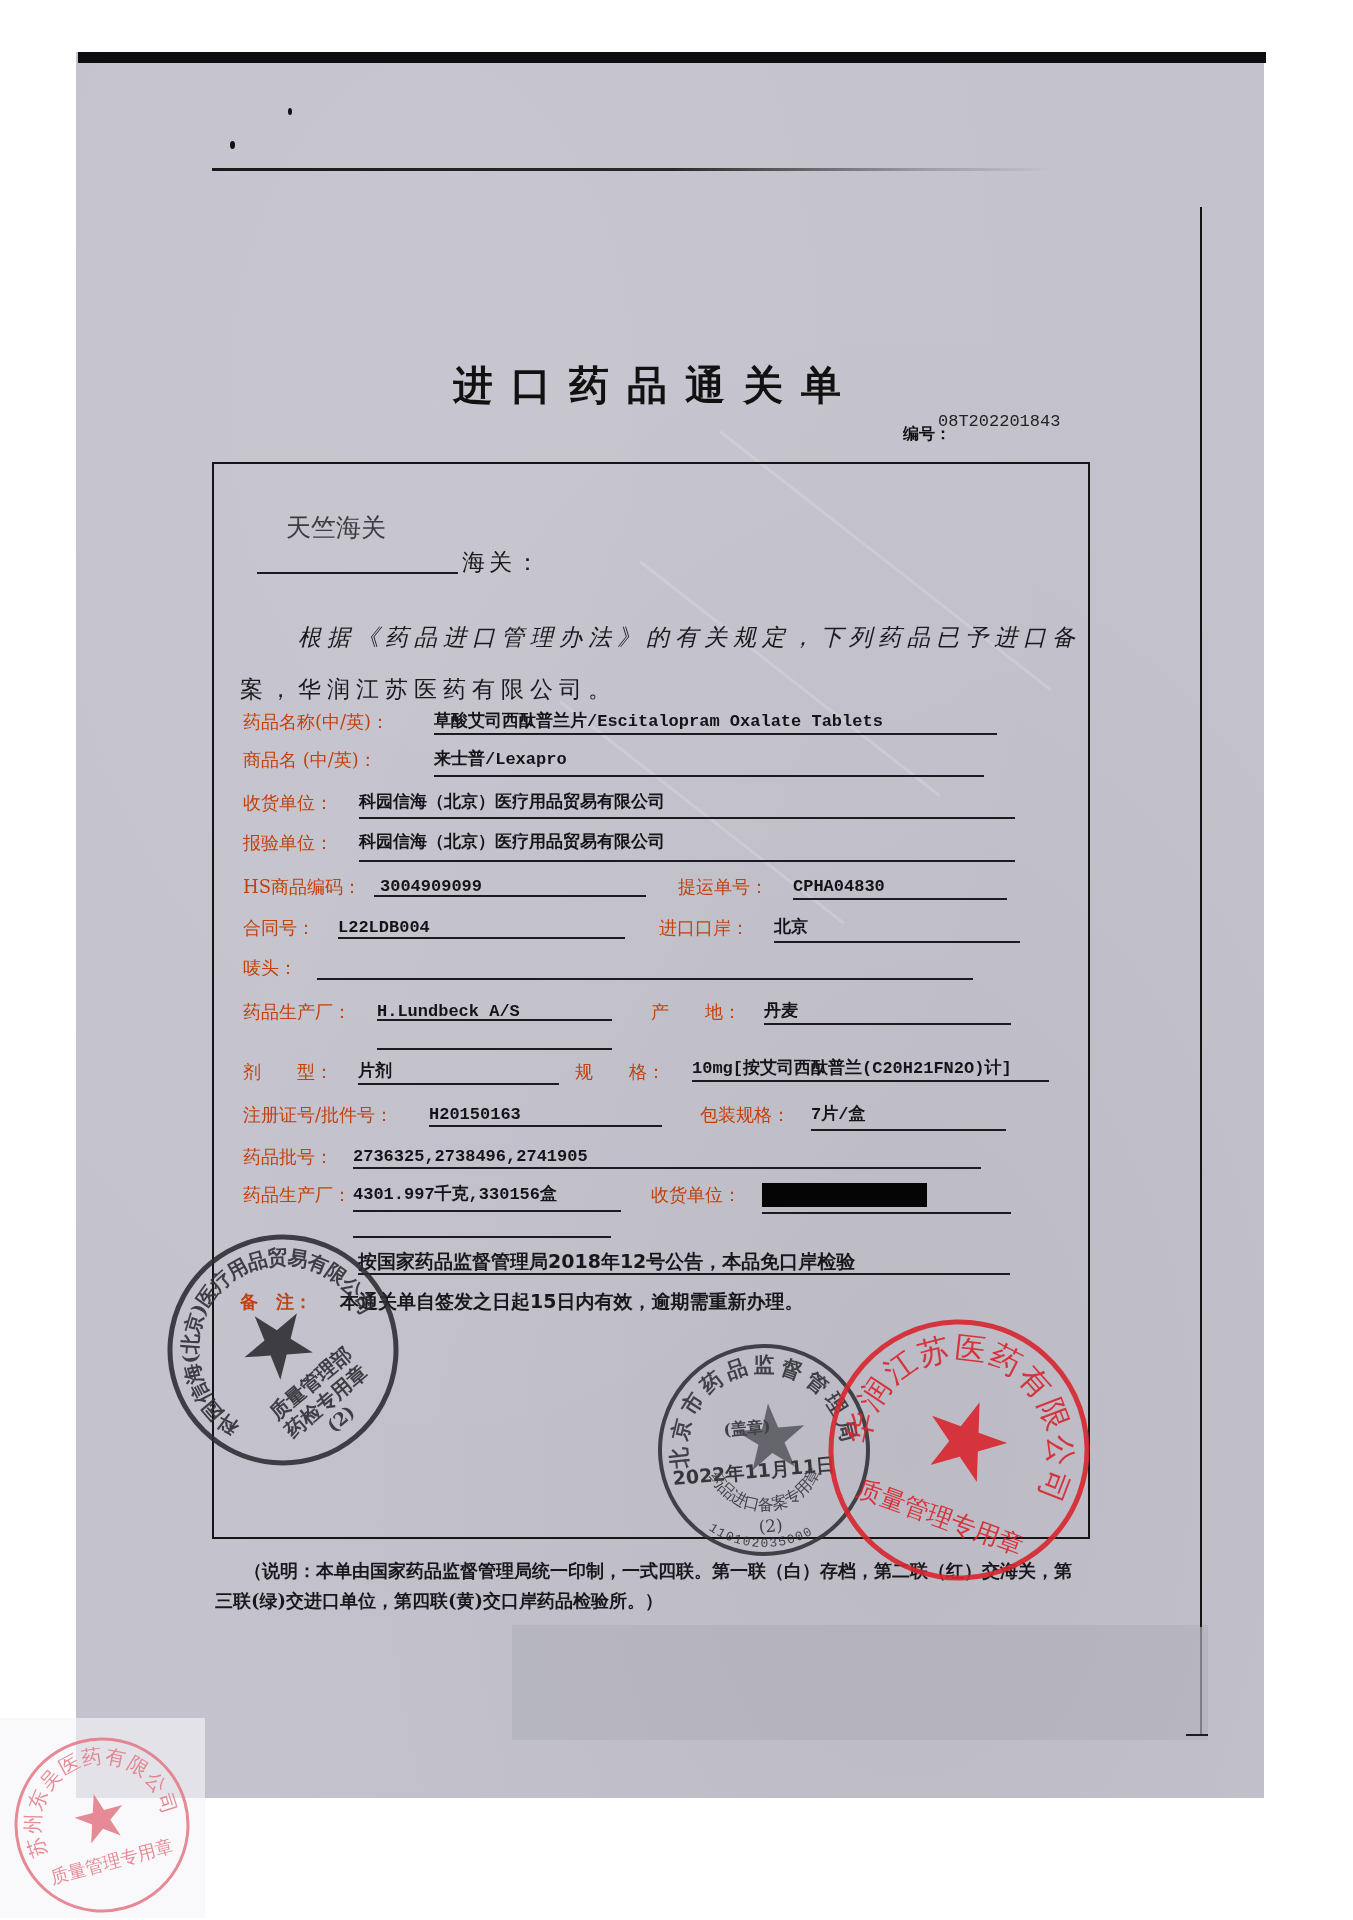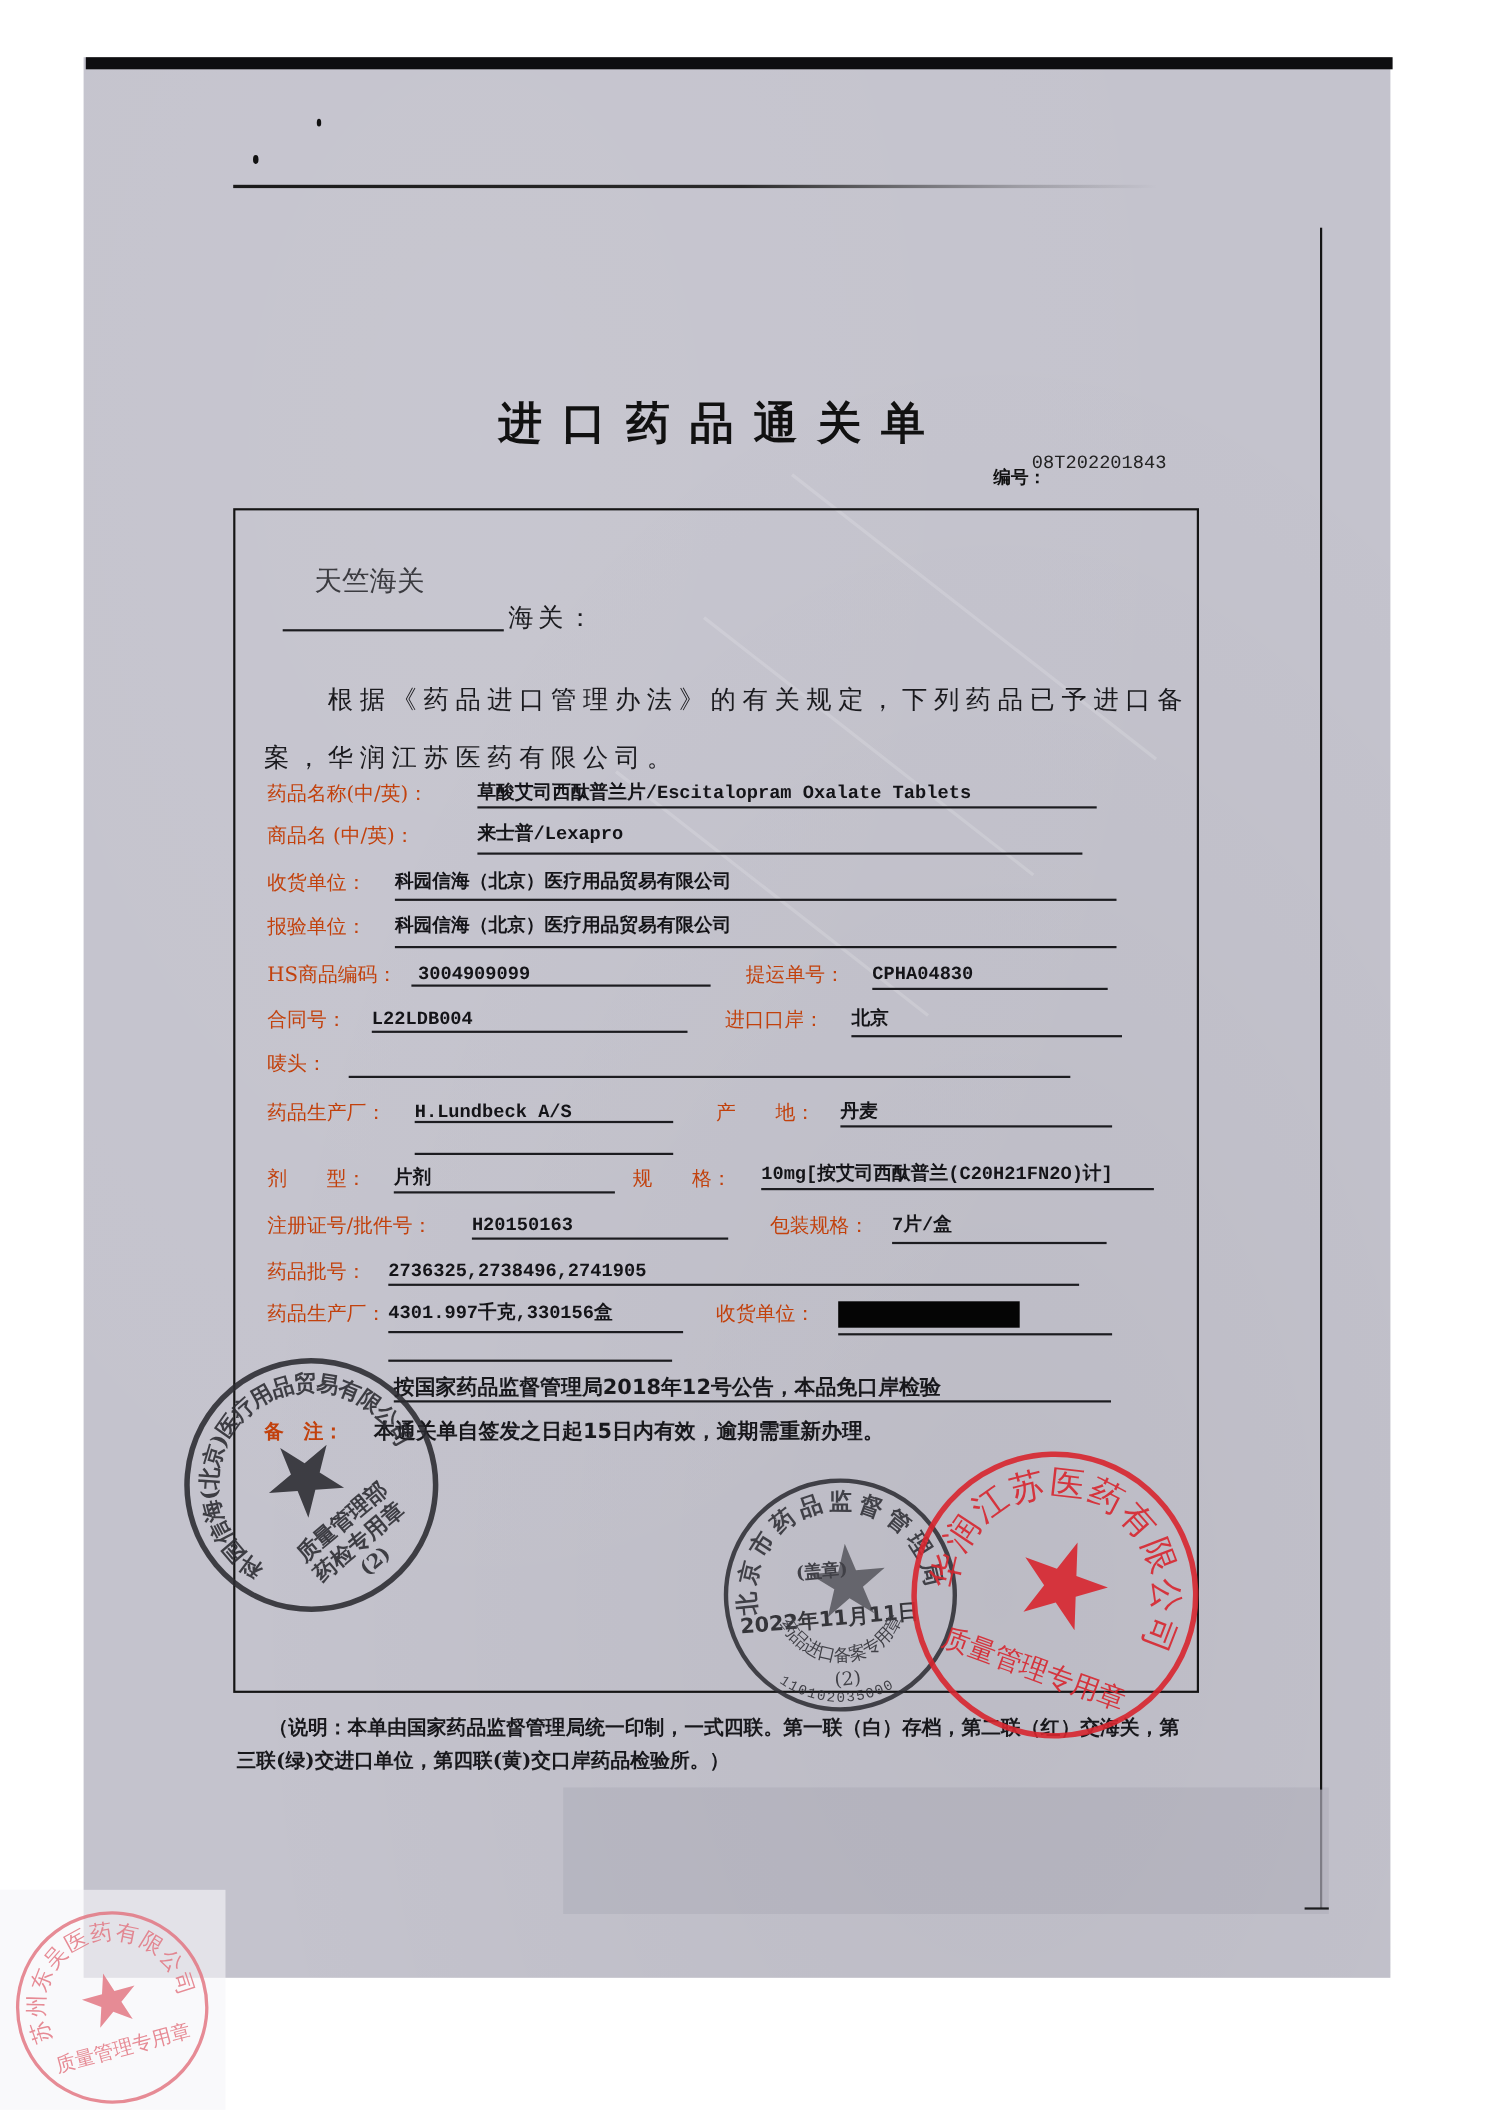--- a/index.html
+++ b/index.html
@@ -54,21 +54,21 @@
 <div class="t title" style="left:453px;top:365px;">进口药品通关单</div>
 <div class="t num" style="left:938px;top:413px;">08T202201843</div>
 <div class="t numlbl" style="left:903px;top:426px;text-align:center;">编号：</div>
 
 <div class="abs box"></div>
 
 <div class="t hand" style="left:286px;top:515px;">天竺海关</div>
 <div class="ul" style="left:257px;top:572px;width:201px;"></div>
 <div class="t intro" style="left:462px;top:551px;letter-spacing:4px;">海关：</div>
 
-<div class="t intro" style="left:298px;top:626px;">根据《药品进口管理办法》的有关规定，下列药品已予进口备</div>
+<div class="t intro" style="left:298px;top:626px;font-style:italic;">根据《药品进口管理办法》的有关规定，下列药品已予进口备</div>
 <div class="t intro" style="left:240px;top:678px;">案，华润江苏医药有限公司。</div>
 
 <div class="t lbl" style="left:243px;top:713px;">药品名称(中/英)：</div>
 <div class="t val" style="left:434px;top:713px;">草酸艾司西酞普兰片/Escitalopram Oxalate Tablets</div>
 <div class="ul" style="left:434px;top:733px;width:563px;"></div>
 
 <div class="t lbl" style="left:243px;top:751px;">商品名 (中/英)：</div>
 <div class="t val" style="left:434px;top:751px;">来士普/Lexapro</div>
 <div class="ul" style="left:434px;top:775px;width:550px;"></div>
 

